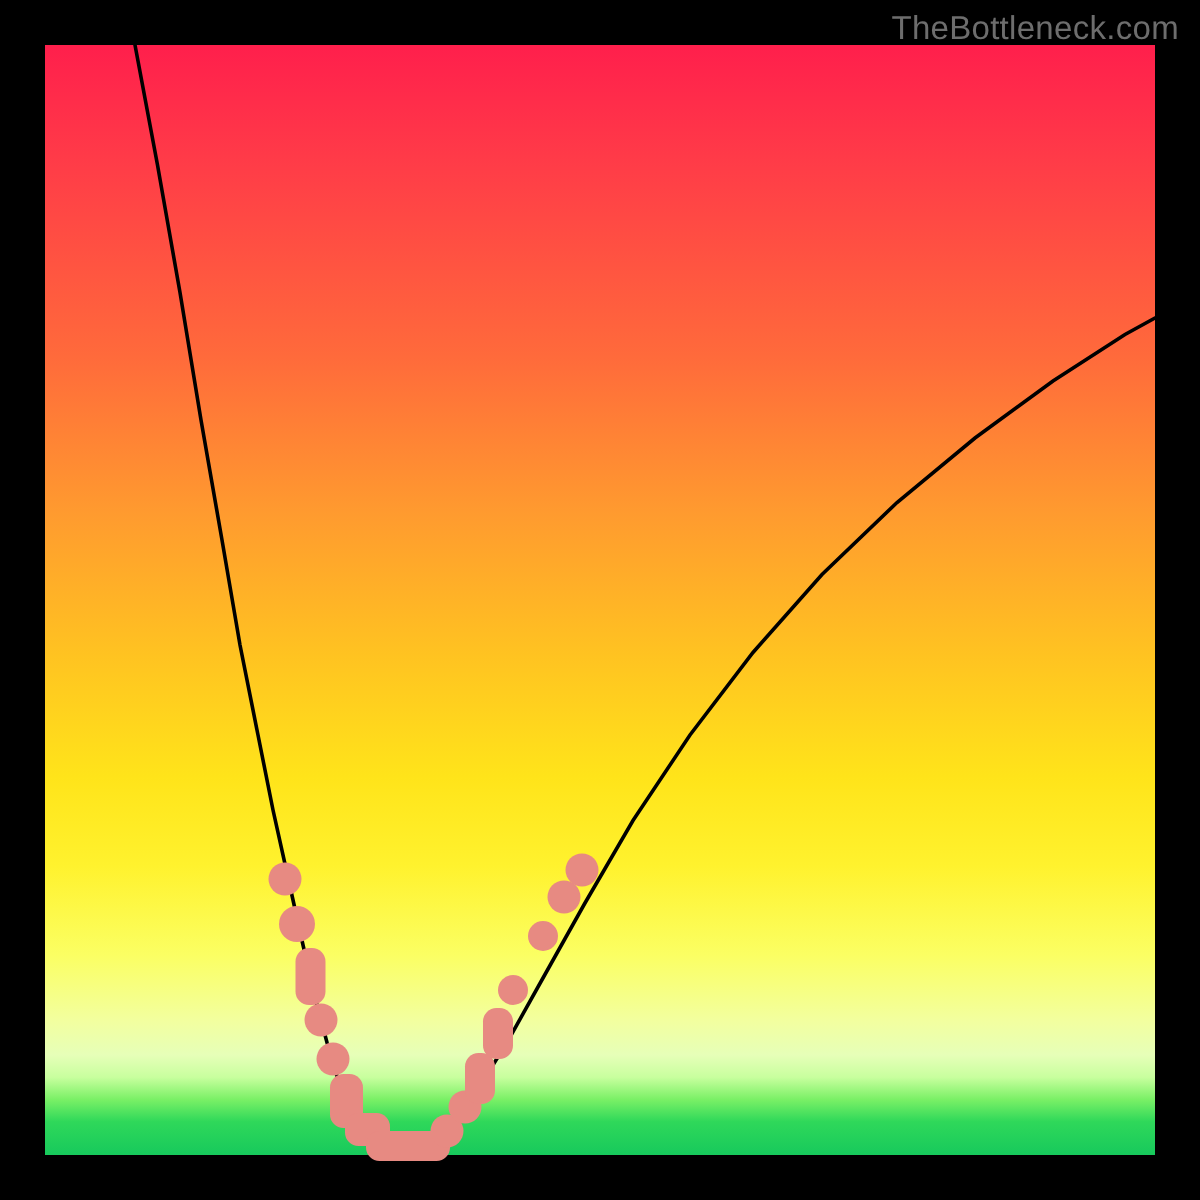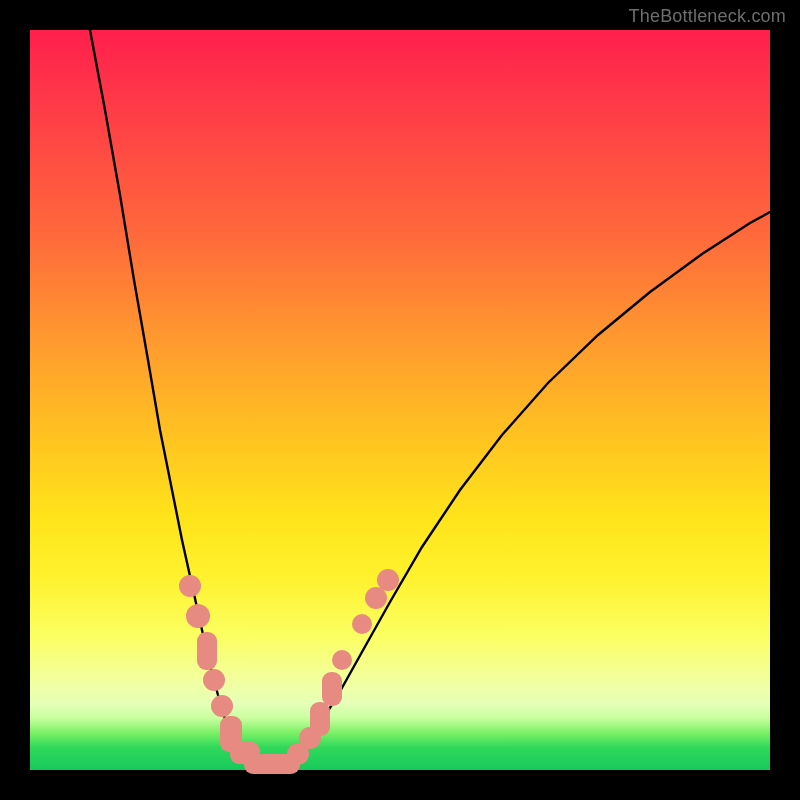--- a/index.html
+++ b/index.html
@@ -39,21 +39,21 @@
       #7af066 95%,
       #2fd85a 97%,
       #17c95c 100%
     );
   }
   .watermark {
     position: absolute;
     top: 6px;
     right: 14px;
     color: #6d6d6d;
-    font-size: 18px;
+    font-size: 22px;
     font-weight: 500;
     letter-spacing: 0.2px;
     user-select: none;
   }
   svg.overlay {
     position: absolute;
     left: 30px;
     top: 30px;
     width: 740px;
     height: 740px;

